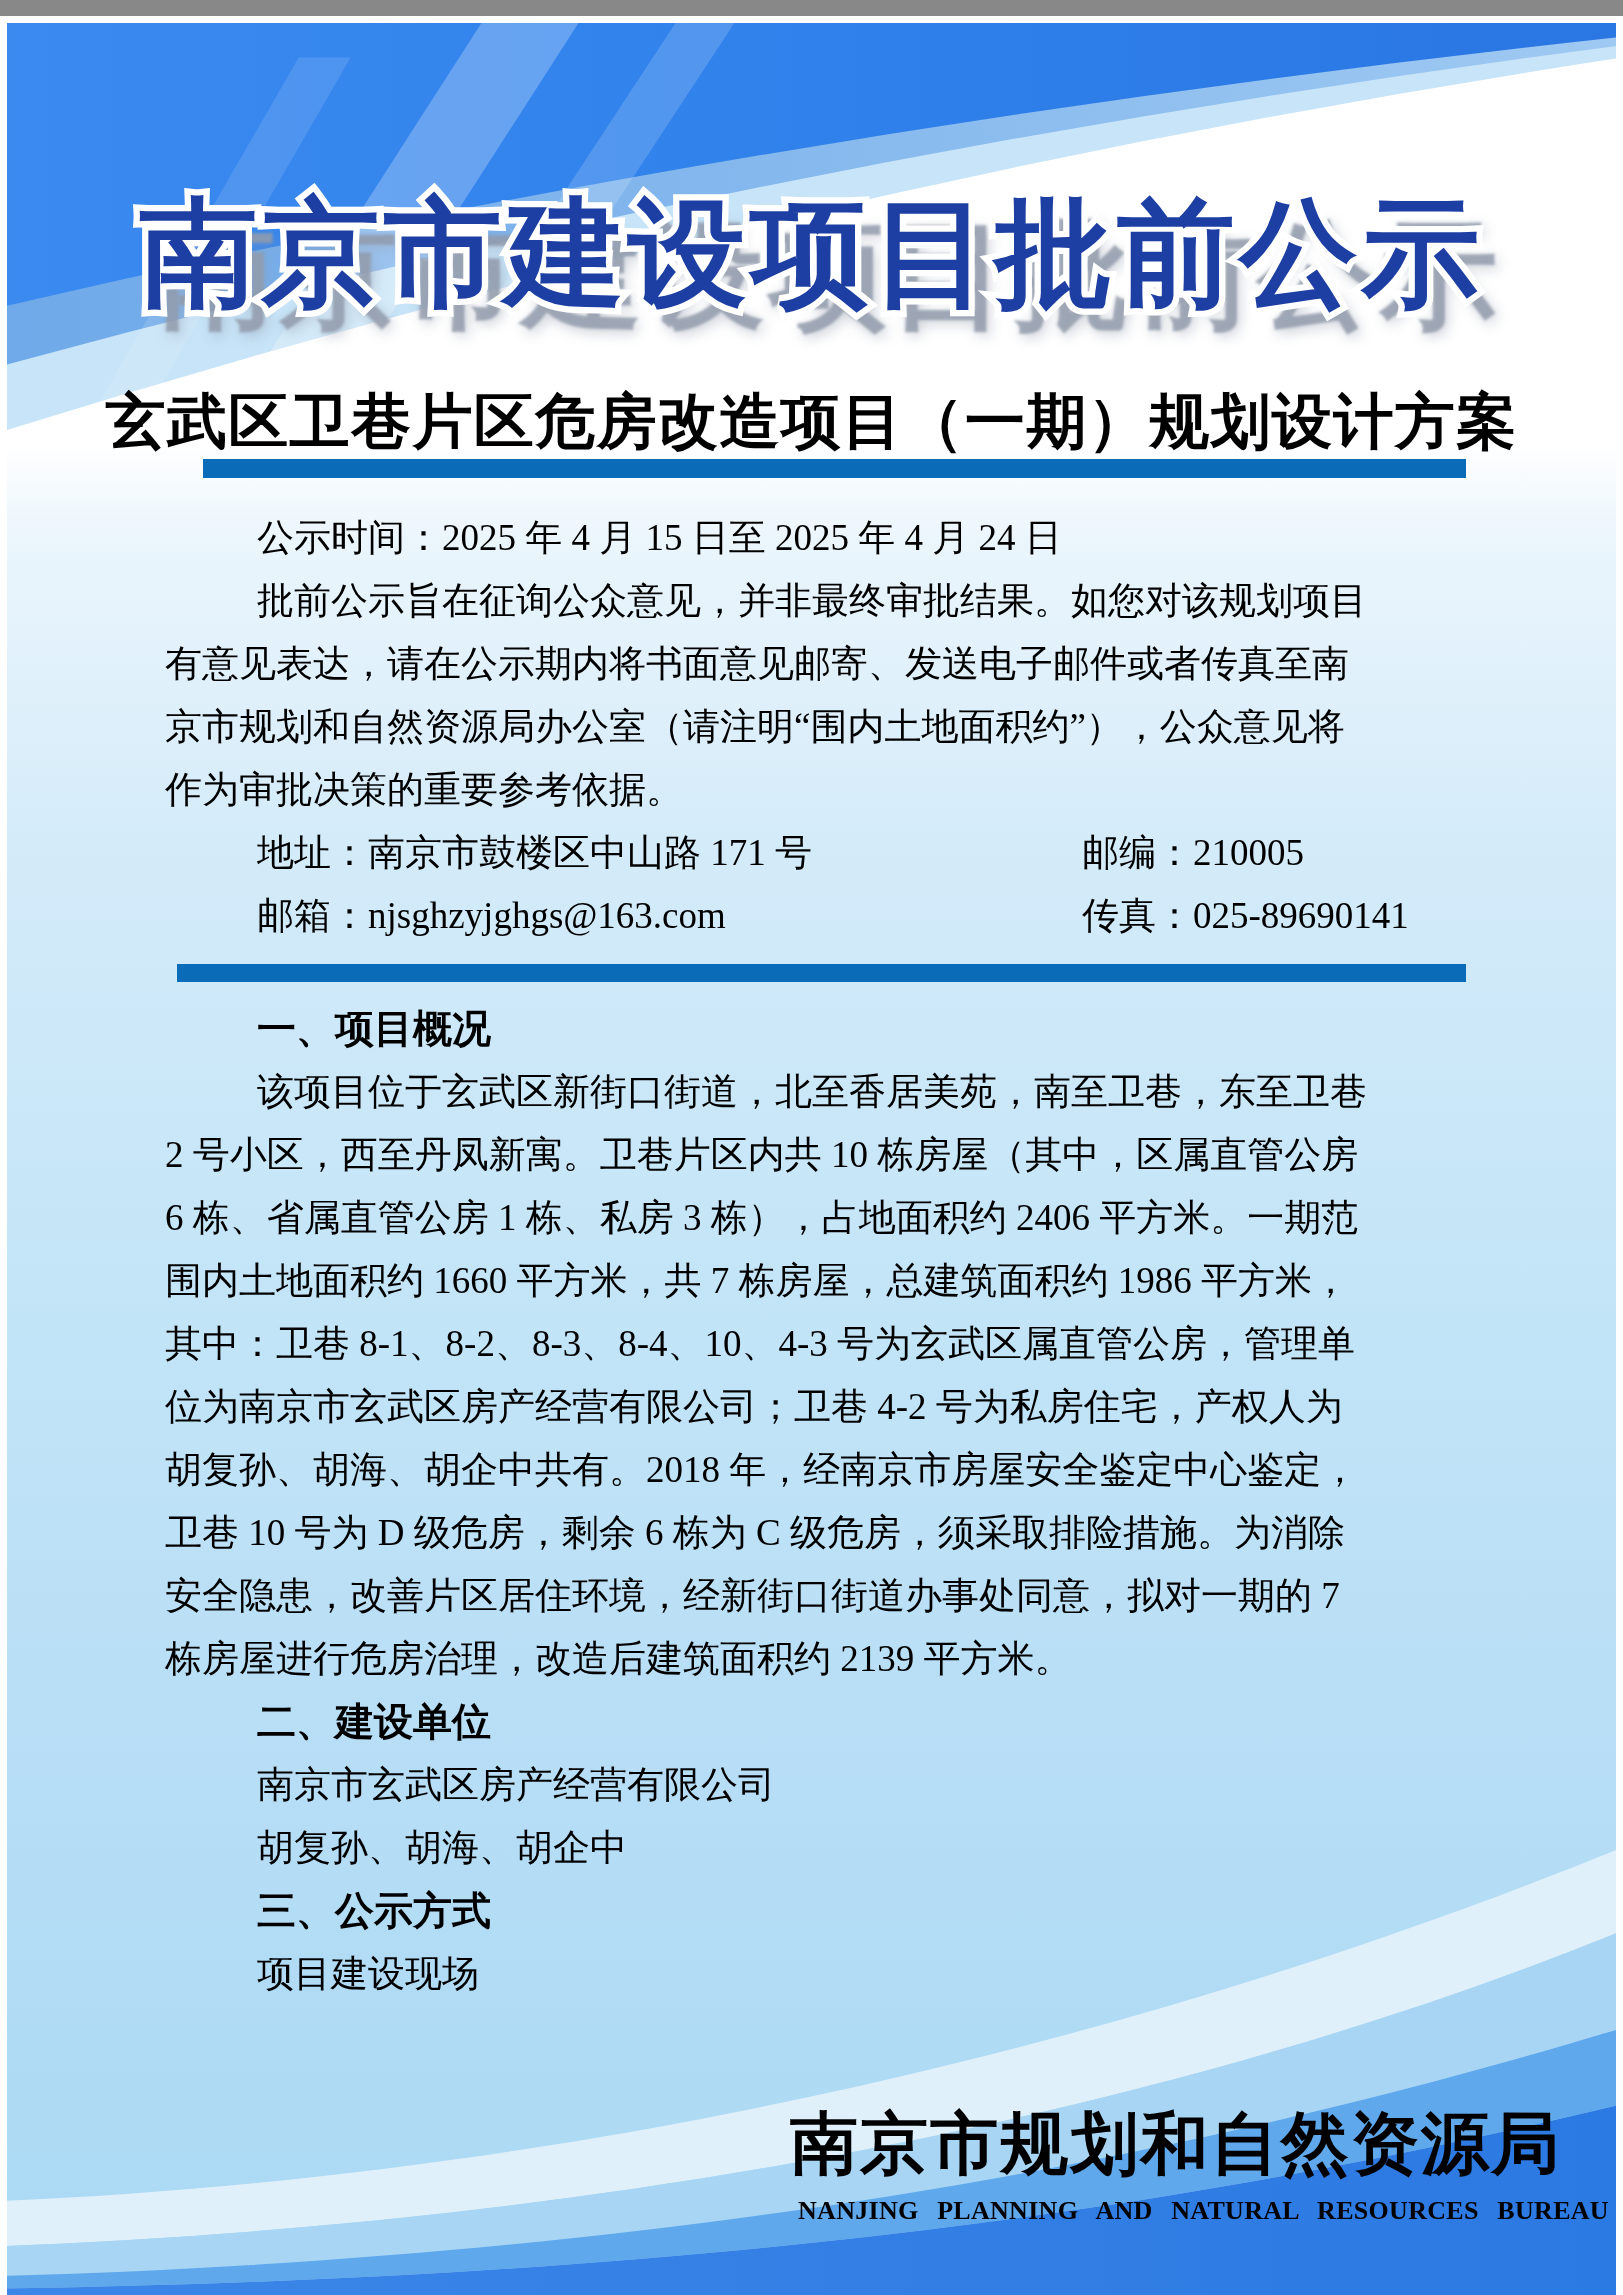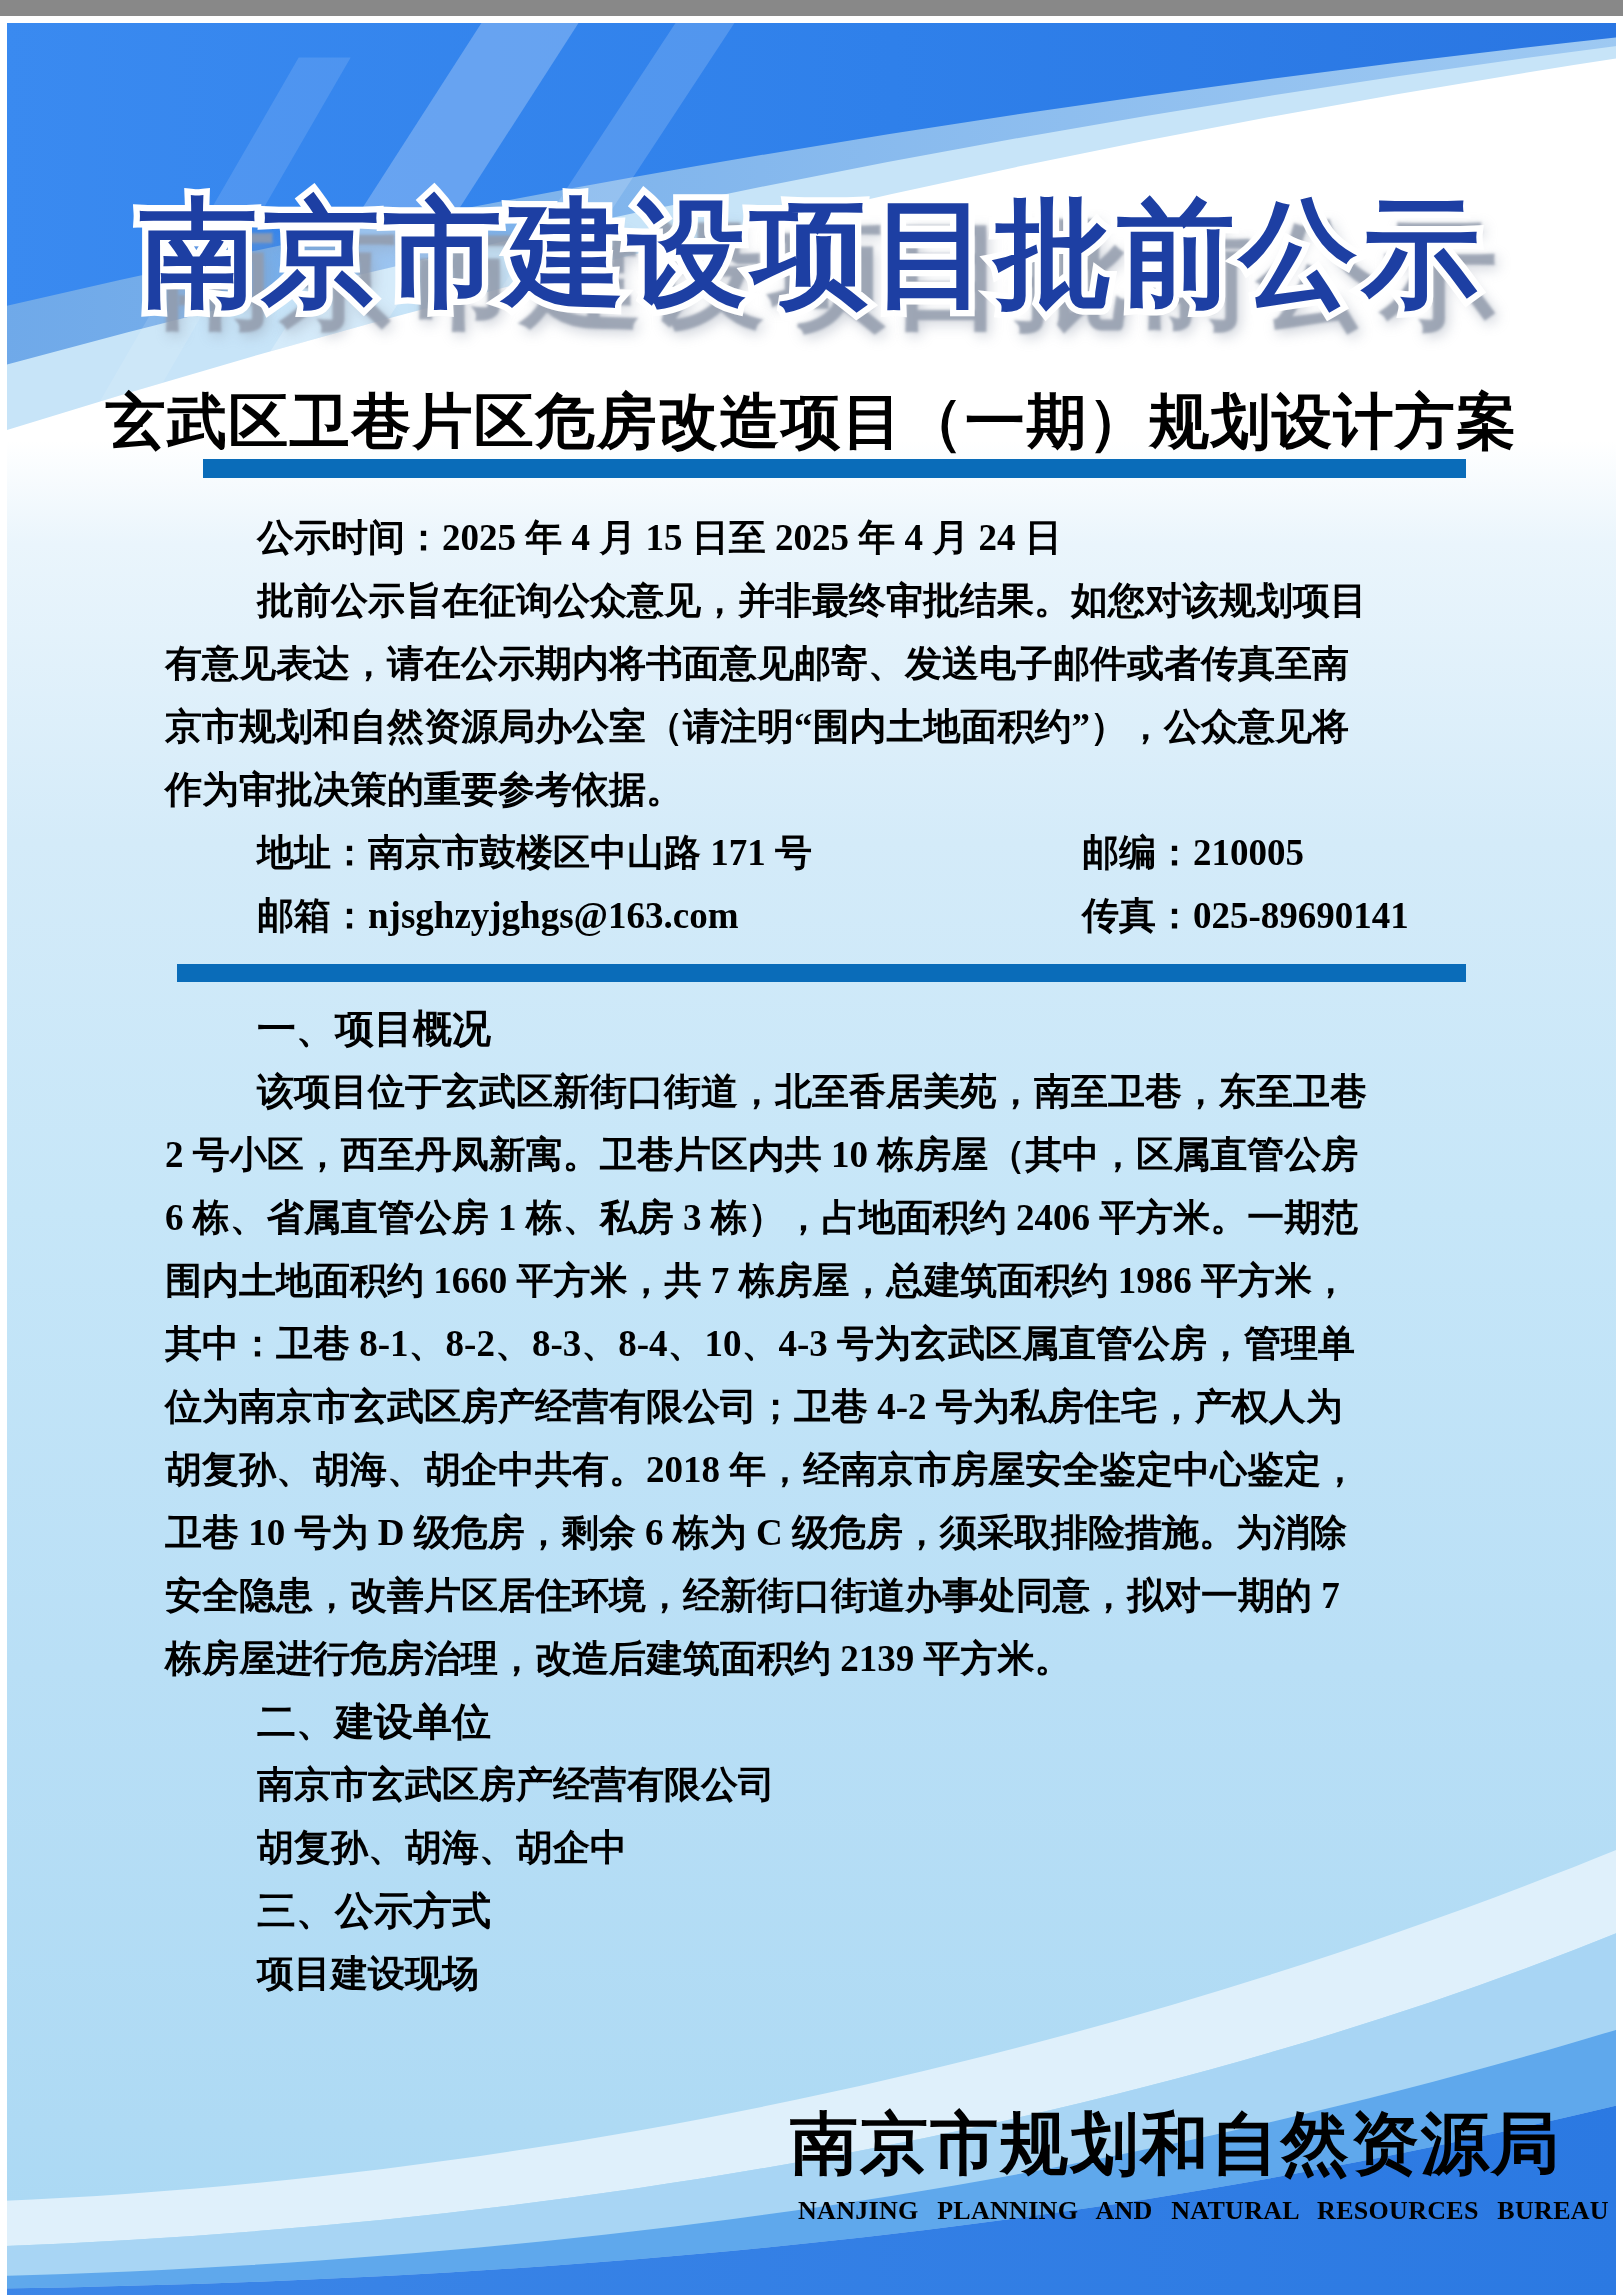--- a/index.html
+++ b/index.html
@@ -54,21 +54,21 @@
     background:#0a6cb9;z-index:3;
   }
 
   
   .doc{
     position:absolute;left:165px;width:1300px;z-index:4;
     color:#000;font-size:37px;line-height:63px;white-space:nowrap;
   }
   .notice{top:490px;}
   .sections{top:981px;line-height:63px;}
-  .row{position:relative;font-weight:bold;}
+  .row{position:relative;}
   .indent{padding-left:92px;}
   .h{font-family:"Liberation Sans","DejaVu Sans",sans-serif;font-weight:bold;font-size:39px;}
   .col2{position:absolute;left:917px;top:0;}
 
   
   .org-cn{
     position:absolute;left:790px;top:2083px;z-index:5;
     color:#000;font-weight:bold;font-size:68px;letter-spacing:2.1px;white-space:nowrap;
   }
   .org-en{

